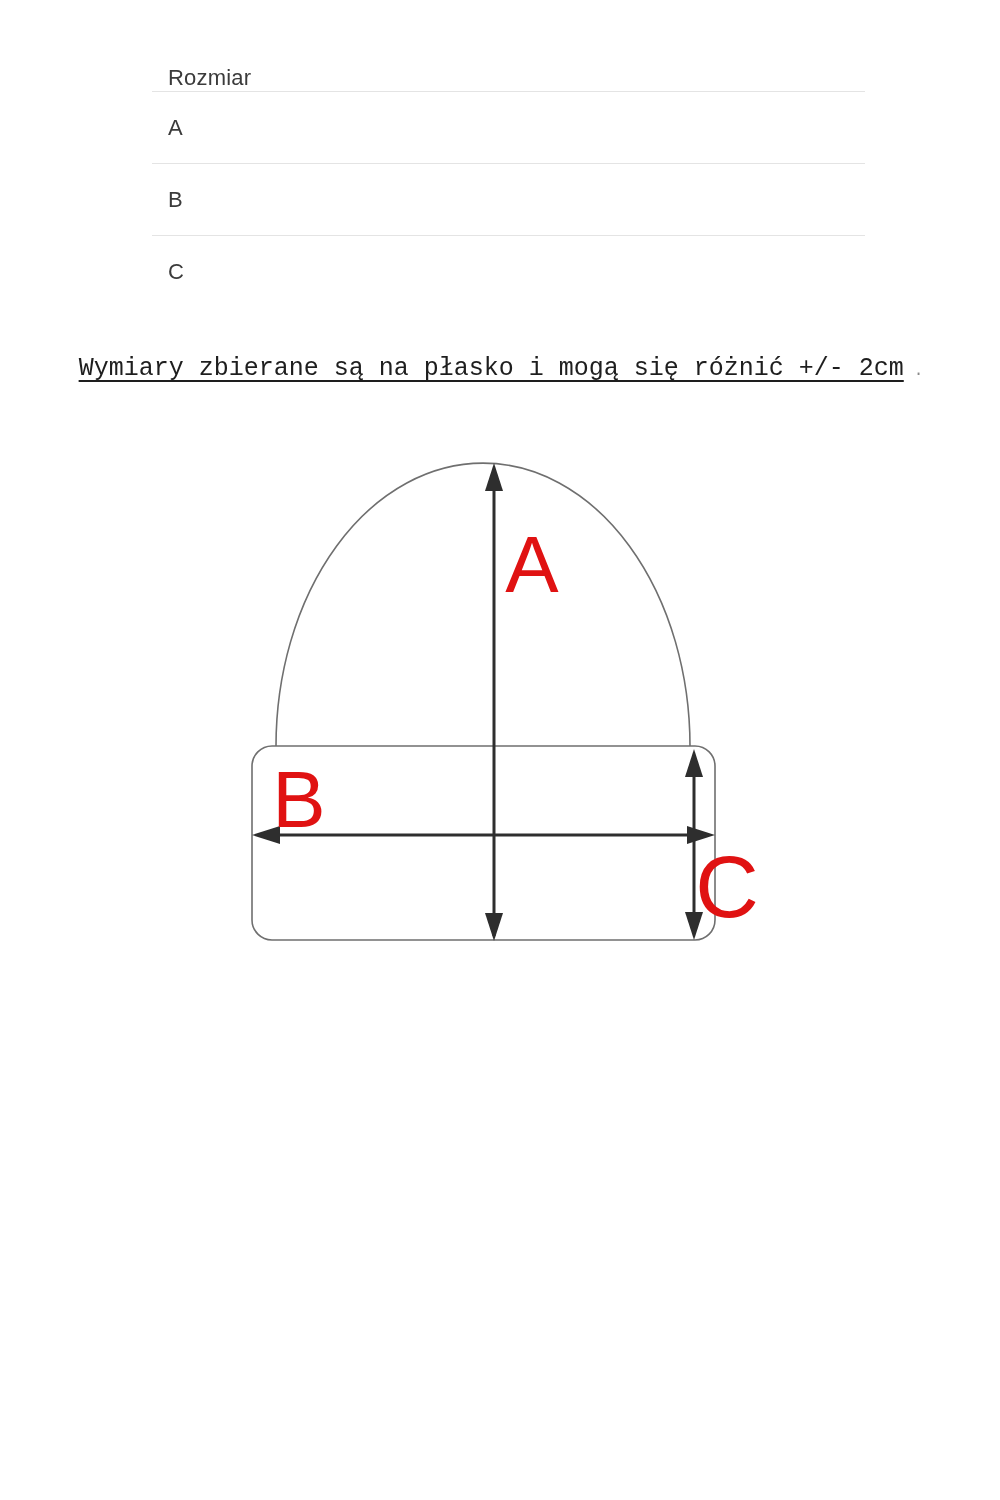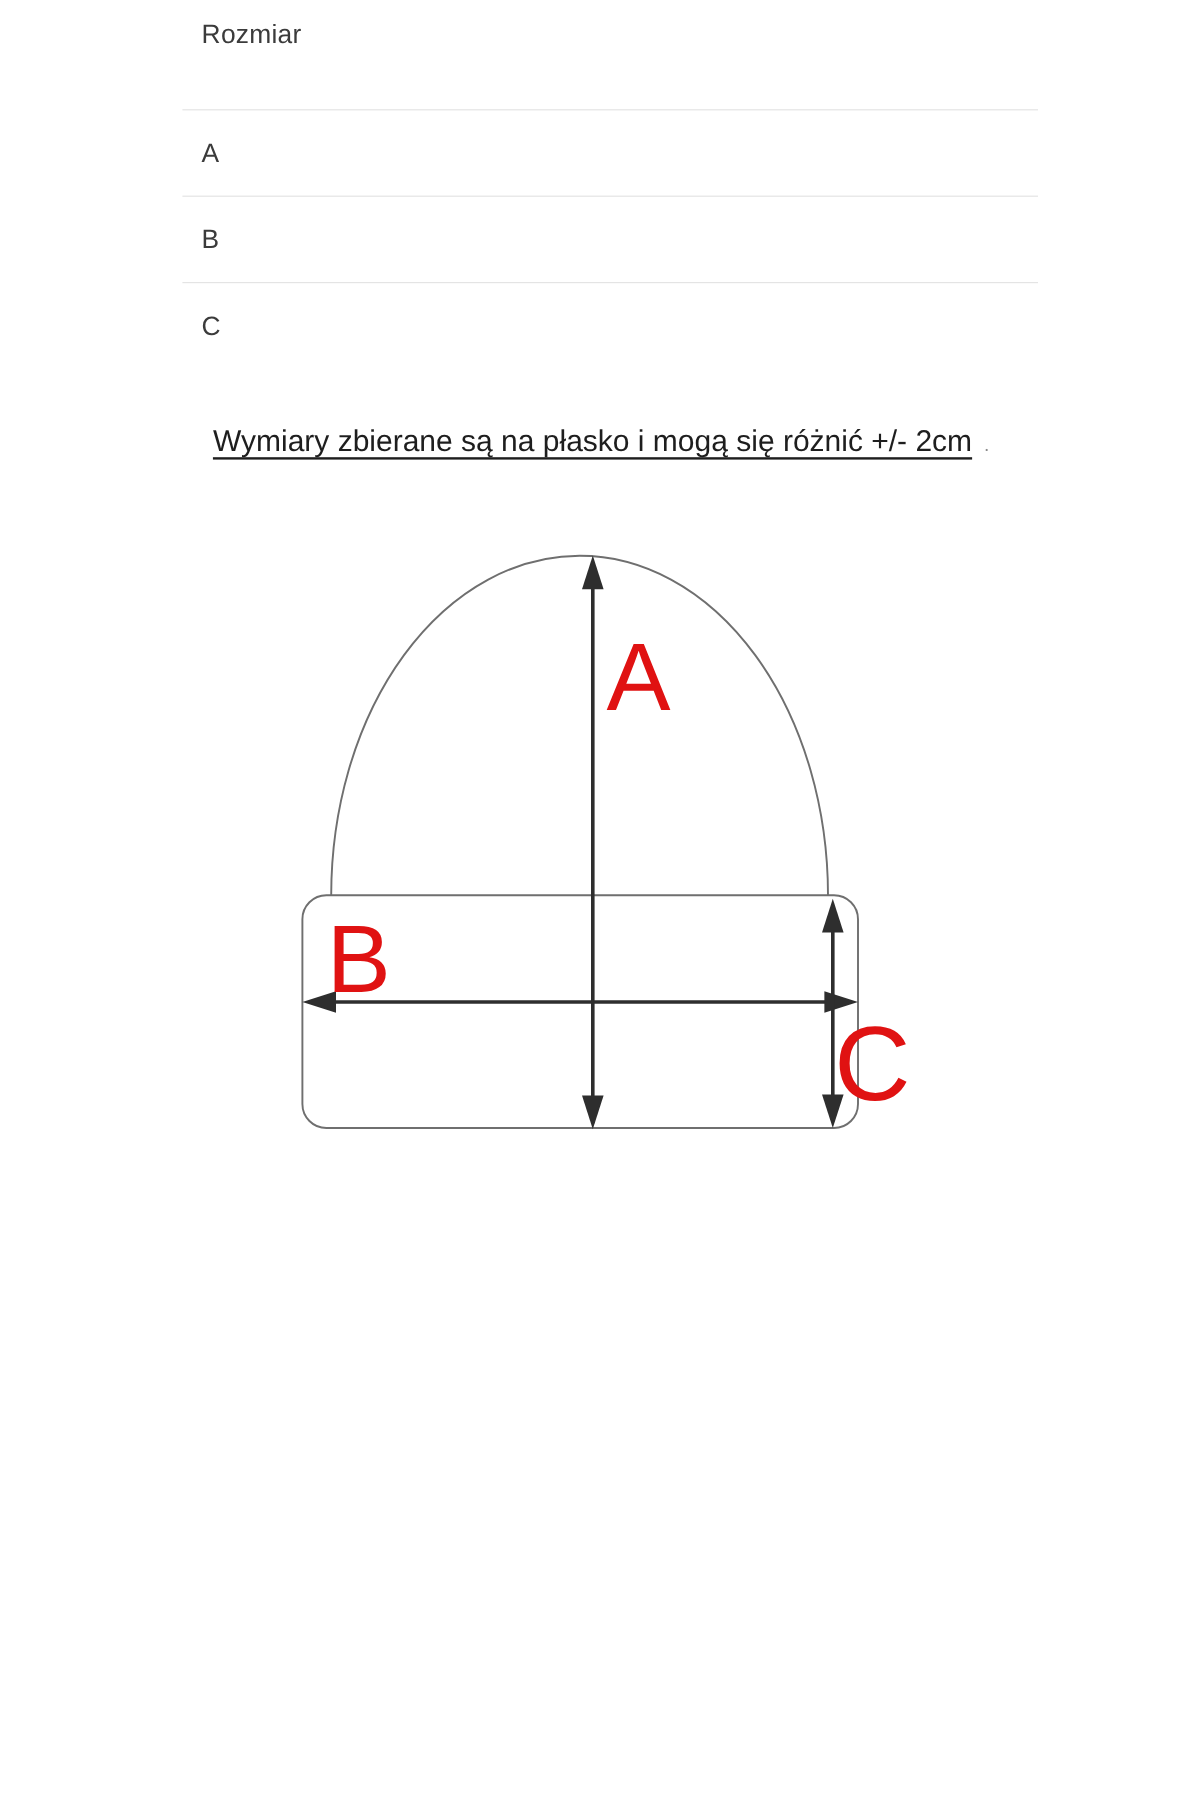--- a/index.html
+++ b/index.html
@@ -20,21 +20,21 @@
   .size-table {
     position: absolute;
     left: 152px;
     top: 0;
     width: 713px;
     color: #3b3b3b;
   }
   .size-table .thead {
     display: flex;
     height: 91px;
-    align-items: flex-start;
+    align-items: flex-end;
     padding-top: 16px;
     box-sizing: border-box;
     font-size: 22px;
     letter-spacing: 0.2px;
   }
   .size-table .trow {
     display: flex;
     height: 71px;
     align-items: center;
     border-top: 1px solid #e4e4e4;
@@ -54,20 +54,21 @@
   .note-wrap {
     position: absolute;
     left: 0;
     top: 354px;
     width: 1000px;
     text-align: center;
     padding-left: 2px;
     box-sizing: border-box;
     font-size: 25px;
     color: #1e1e1e;
+    font-family: Liberation Mono, monospace;
   }
   .note-text {
     text-decoration: underline;
     text-decoration-thickness: 2px;
     text-underline-offset: 5px;
   }
   .note-mark {
     color: #8a8a8a;
     margin-left: 10px;
     font-size: 16px;

